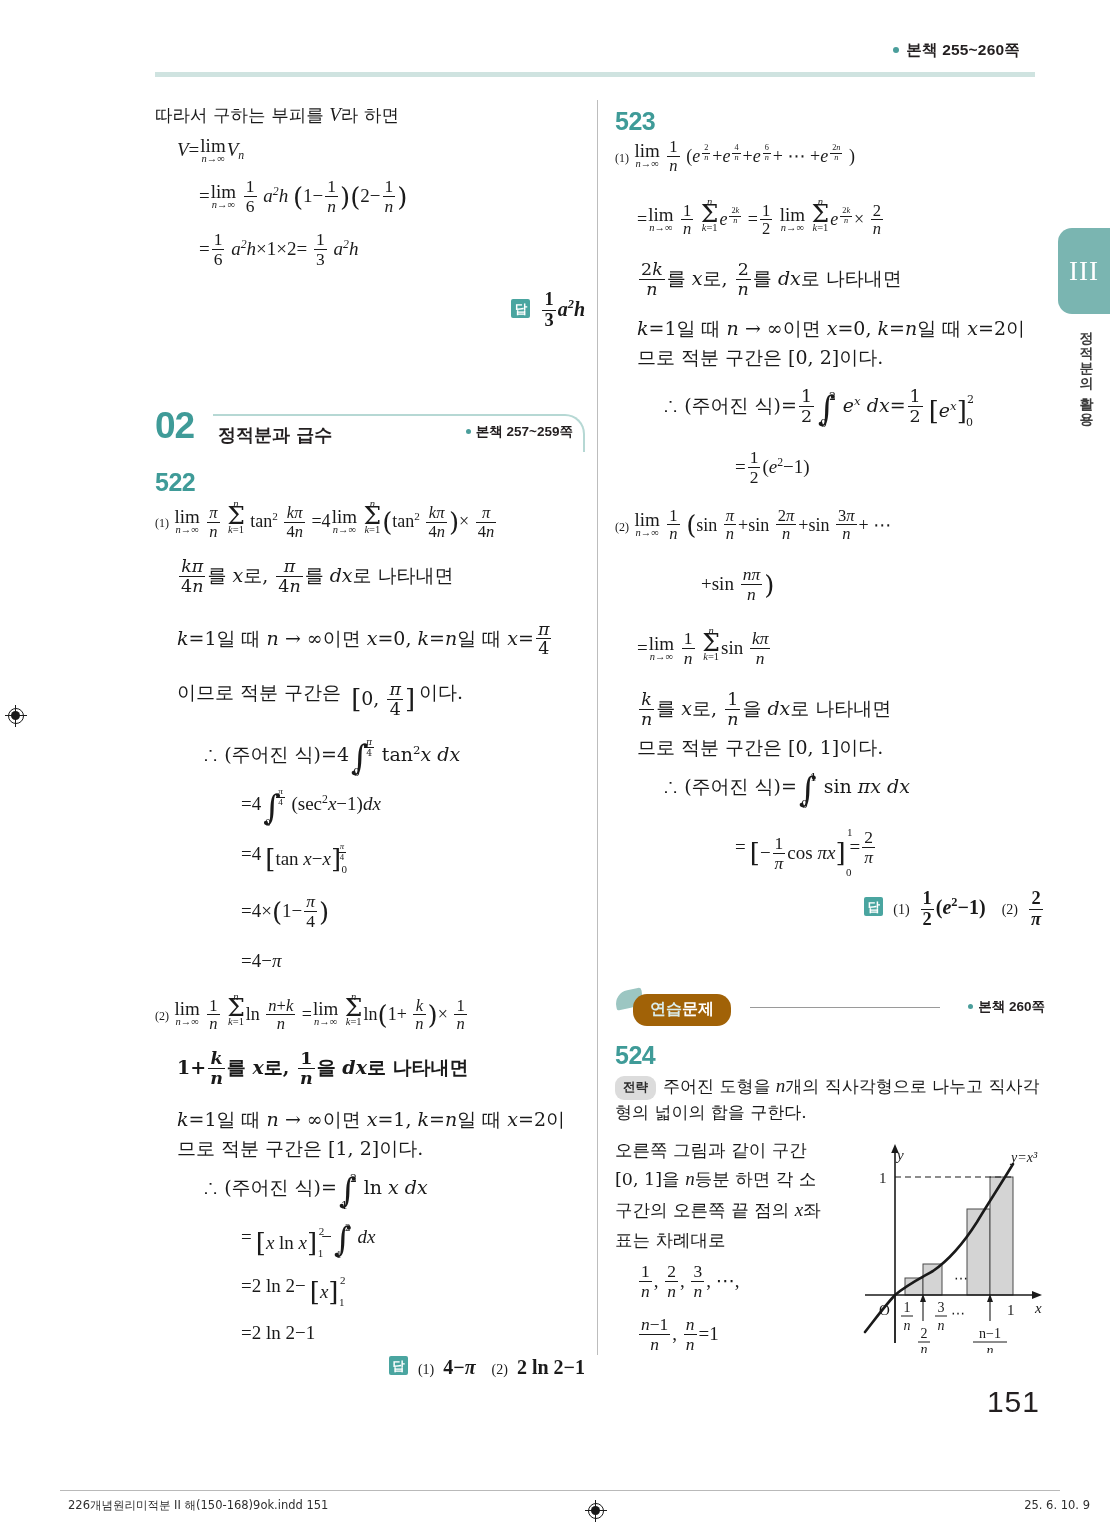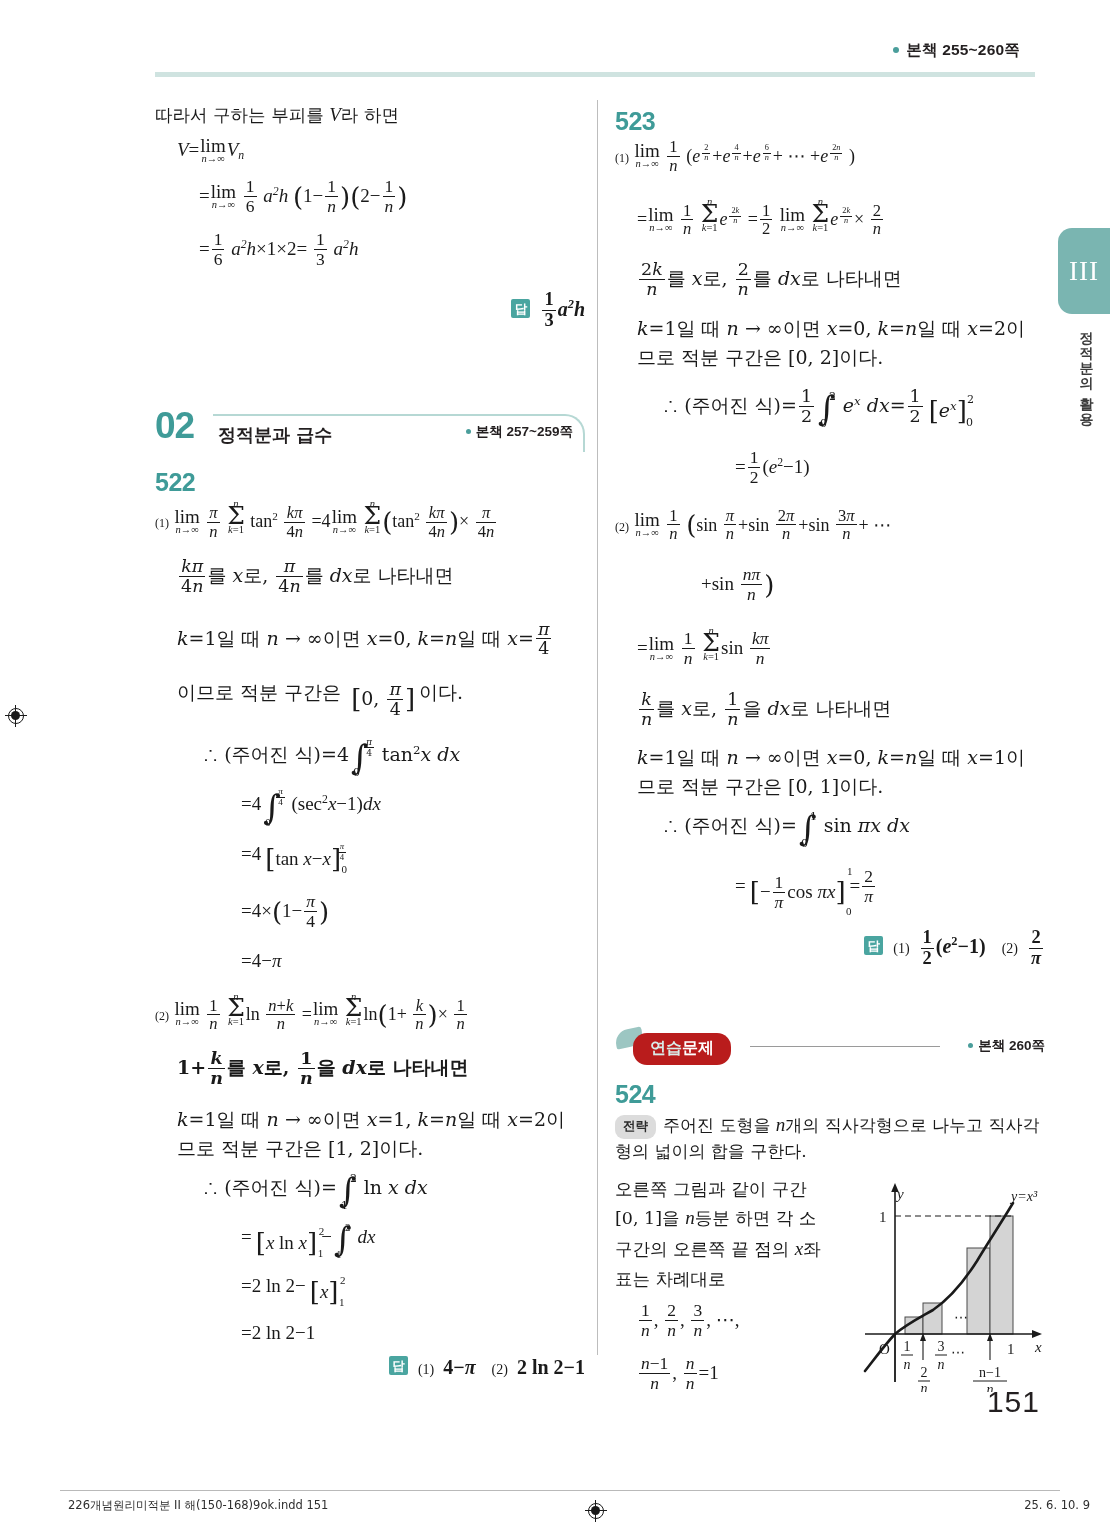--- a/index.html
+++ b/index.html
@@ -127,21 +127,21 @@
   
   .ex{position:relative;height:40px;margin:26px 0 10px 0;}
   .ex-tail{
     position:absolute;left:0;top:2px;width:28px;height:18px;
     background:#9cc6c2;
     border-radius:14px 3px 14px 2px;
     transform:rotate(-12deg);
   }
   .ex-pill{
     position:absolute;left:18px;top:6px;
-    background:#b91c1c;color:#fff;border-radius:14px;
+    background:#a16207;color:#fff;border-radius:14px;
     padding:5px 17px 6px 17px;
     font-family:"DejaVu Sans","Liberation Sans",sans-serif;
     font-size:16px;font-weight:700;white-space:nowrap;
   }
   .ex-pill .lt{color:#d9ecea;}
   .ex-line{position:absolute;left:135px;right:105px;top:19px;height:1px;background:#9a9a9a;}
   .ex-ref{
     position:absolute;right:0;top:10px;
     font-family:"Liberation Sans","DejaVu Sans",sans-serif;
     font-size:13.5px;font-weight:600;color:#231f20;white-space:nowrap;
@@ -421,23 +421,20 @@
         =<span class="lim"><span class="lb">lim</span><span class="ls"><span class="it">n</span>→∞</span></span>
         <span class="frac"><span class="num">1</span><span class="den it">n</span></span>
         <span class="sig"><span class="sup">n</span><span class="sg">Σ</span><span class="sub"><span class="it">k</span>=1</span></span>sin
         <span class="frac"><span class="num"><span class="it">k</span><span class="it">π</span></span><span class="den it">n</span></span>
       </div>
 
       <div class="ln mt indent1 kr" style="margin-top:22px;">
         <span class="frac"><span class="num it">k</span><span class="den it">n</span></span>를 <span class="it">x</span>로,
         <span class="frac"><span class="num">1</span><span class="den it">n</span></span>을 <span class="it">dx</span>로 나타내면
       </div>
-      <div class="ln mt indent1 kr" style="margin-top:20px;">
-        <span class="it">k</span>=1일 때 <span class="it">n</span> → ∞이면 <span class="it">x</span>=0, <span class="it">k</span>=<span class="it">n</span>일 때 <span class="it">x</span>=1이
-      </div>
       <div class="ln mt indent1 kr" style="margin-top:10px;">
         므로 적분 구간은 [0, 1]이다.
       </div>
 
       <div class="ln mt indent2 kr" style="margin-top:20px;">
         ∴ (주어진 식)=<span class="intg"><span class="sy">∫</span><span class="up">1</span><span class="lo">0</span></span>&nbsp;sin <span class="it">πx</span> <span class="it">dx</span>
       </div>
       <div class="ln mt indent4" style="margin-top:24px;">
         =<span class="brk"><span class="bl">[</span>−<span class="frac"><span class="num">1</span><span class="den it">π</span></span>cos <span class="it">πx</span><span class="br">]</span><span class="lim-up">1</span><span class="lim-lo">0</span></span>=<span class="frac"><span class="num">2</span><span class="den it">π</span></span>
       </div>

